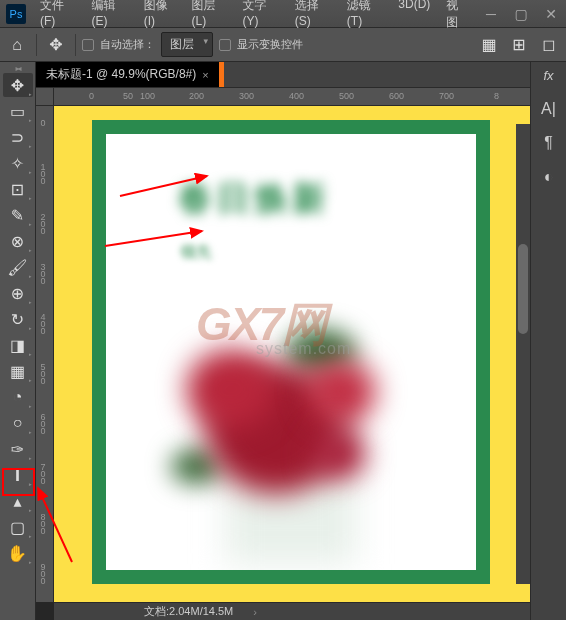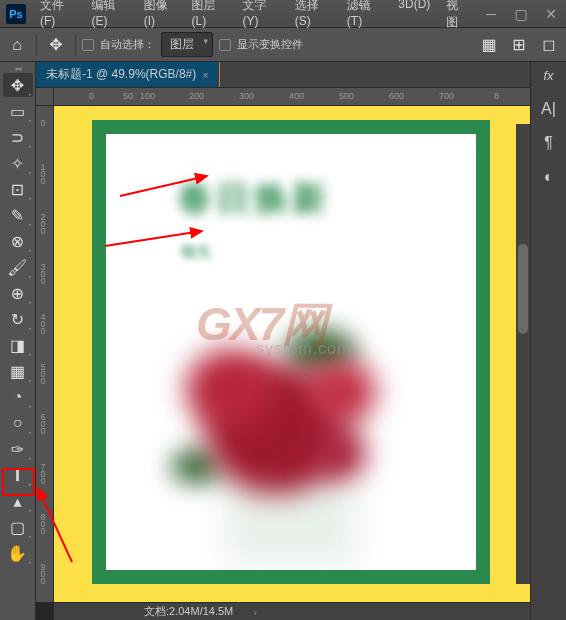--- a/index.html
+++ b/index.html
@@ -1,19 +1,19 @@
 <!DOCTYPE html>
 <html><head>
 <meta charset="utf-8">
 <style>
   * { margin: 0; padding: 0; box-sizing: border-box; }
   body { width: 566px; height: 620px; background: #535353; font-family: "Microsoft YaHei", sans-serif; font-size: 12px; color: #ccc; overflow: hidden; position: relative; }
   
   .titlebar { height: 28px; background: linear-gradient(#535353,#4a4a4a); display: flex; align-items: center; border-bottom: 1px solid #2a2a2a; }
-  .ps-logo { width: 20px; height: 20px; background: #001e36; color: #31a8ff; font-weight: bold; font-size: 11px; display: flex; align-items: center; justify-content: center; border-radius: 2px; margin: 0 6px; }
+  .ps-logo { width: 20px; height: 20px; background: #001e36; color: #31a8ff; font-weight: normal; font-size: 11px; display: flex; align-items: center; justify-content: center; border-radius: 2px; margin: 0 6px; }
   .menubar { display: flex; flex: 1; }
   .menu-item { padding: 6px 8px; cursor: pointer; font-size: 12px; }
   .window-controls { display: flex; margin-left: auto; }
   .win-ctrl { width: 30px; height: 28px; display: flex; align-items: center; justify-content: center; color: #aaa; font-size: 14px; }
   
   .options-bar { height: 34px; background: #535353; border-bottom: 1px solid #2a2a2a; display: flex; align-items: center; padding: 0 4px; gap: 6px; }
   .opt-icon { width: 26px; height: 26px; display: flex; align-items: center; justify-content: center; border: 1px solid transparent; border-radius: 2px; font-size: 16px; color: #ddd; }
   .opt-sep { width: 1px; height: 22px; background: #3a3a3a; }
   .checkbox { width: 12px; height: 12px; border: 1px solid #888; border-radius: 2px; }
   .opt-label { font-size: 11px; }
@@ -26,21 +26,21 @@
   .tools-panel { width: 36px; background: #535353; border-right: 1px solid #2a2a2a; display: flex; flex-direction: column; padding-top: 2px; }
   .tools-grip { height: 8px; display: flex; justify-content: center; align-items: center; }
   .tools-grip::before { content: "▸◂"; font-size: 8px; color: #888; letter-spacing: -2px; }
   .tool { width: 30px; height: 24px; margin: 1px auto; display: flex; align-items: center; justify-content: center; color: #ddd; font-size: 16px; position: relative; border-radius: 2px; }
   .tool.active { background: #3a3a3a; }
   .tool::after { content: "▸"; position: absolute; right: 1px; bottom: 0; font-size: 5px; color: #888; }
   .tool-highlight { position: absolute; border: 2px solid red; pointer-events: none; }
   
   .doc-area { flex: 1; display: flex; flex-direction: column; background: #262626; }
   .doc-tabs { height: 26px; background: #424242; display: flex; border-bottom: 1px solid #2a2a2a; }
-  .doc-tab { background: #0c4a6e; padding: 5px 10px; font-size: 12px; display: flex; align-items: center; gap: 6px; border-right: 1px solid #f97316; }
+  .doc-tab { background: #000000; padding: 5px 10px; font-size: 12px; display: flex; align-items: center; gap: 6px; border-right: 5px solid #f97316; }
   .doc-tab .close { font-size: 11px; color: #999; }
   
   .canvas-wrap { flex: 1; position: relative; overflow: hidden; }
   .ruler-h { position: absolute; top: 0; left: 18px; right: 0; height: 18px; background: #535353; border-bottom: 1px solid #2a2a2a; font-size: 9px; color: #999; }
   .ruler-h span { position: absolute; top: 3px; }
   .ruler-v { position: absolute; top: 18px; left: 0; width: 18px; bottom: 18px; background: #535353; border-right: 1px solid #2a2a2a; font-size: 9px; color: #999; }
   .ruler-v span { position: absolute; left: 2px; writing-mode: vertical-lr; text-orientation: upright; letter-spacing: -3px; }
   .ruler-corner { position: absolute; top: 0; left: 0; width: 18px; height: 18px; background: #535353; border-right: 1px solid #2a2a2a; border-bottom: 1px solid #2a2a2a; }
   
   .canvas-viewport { position: absolute; top: 18px; left: 18px; right: 0; bottom: 18px; background: #fde047; overflow: hidden; }

